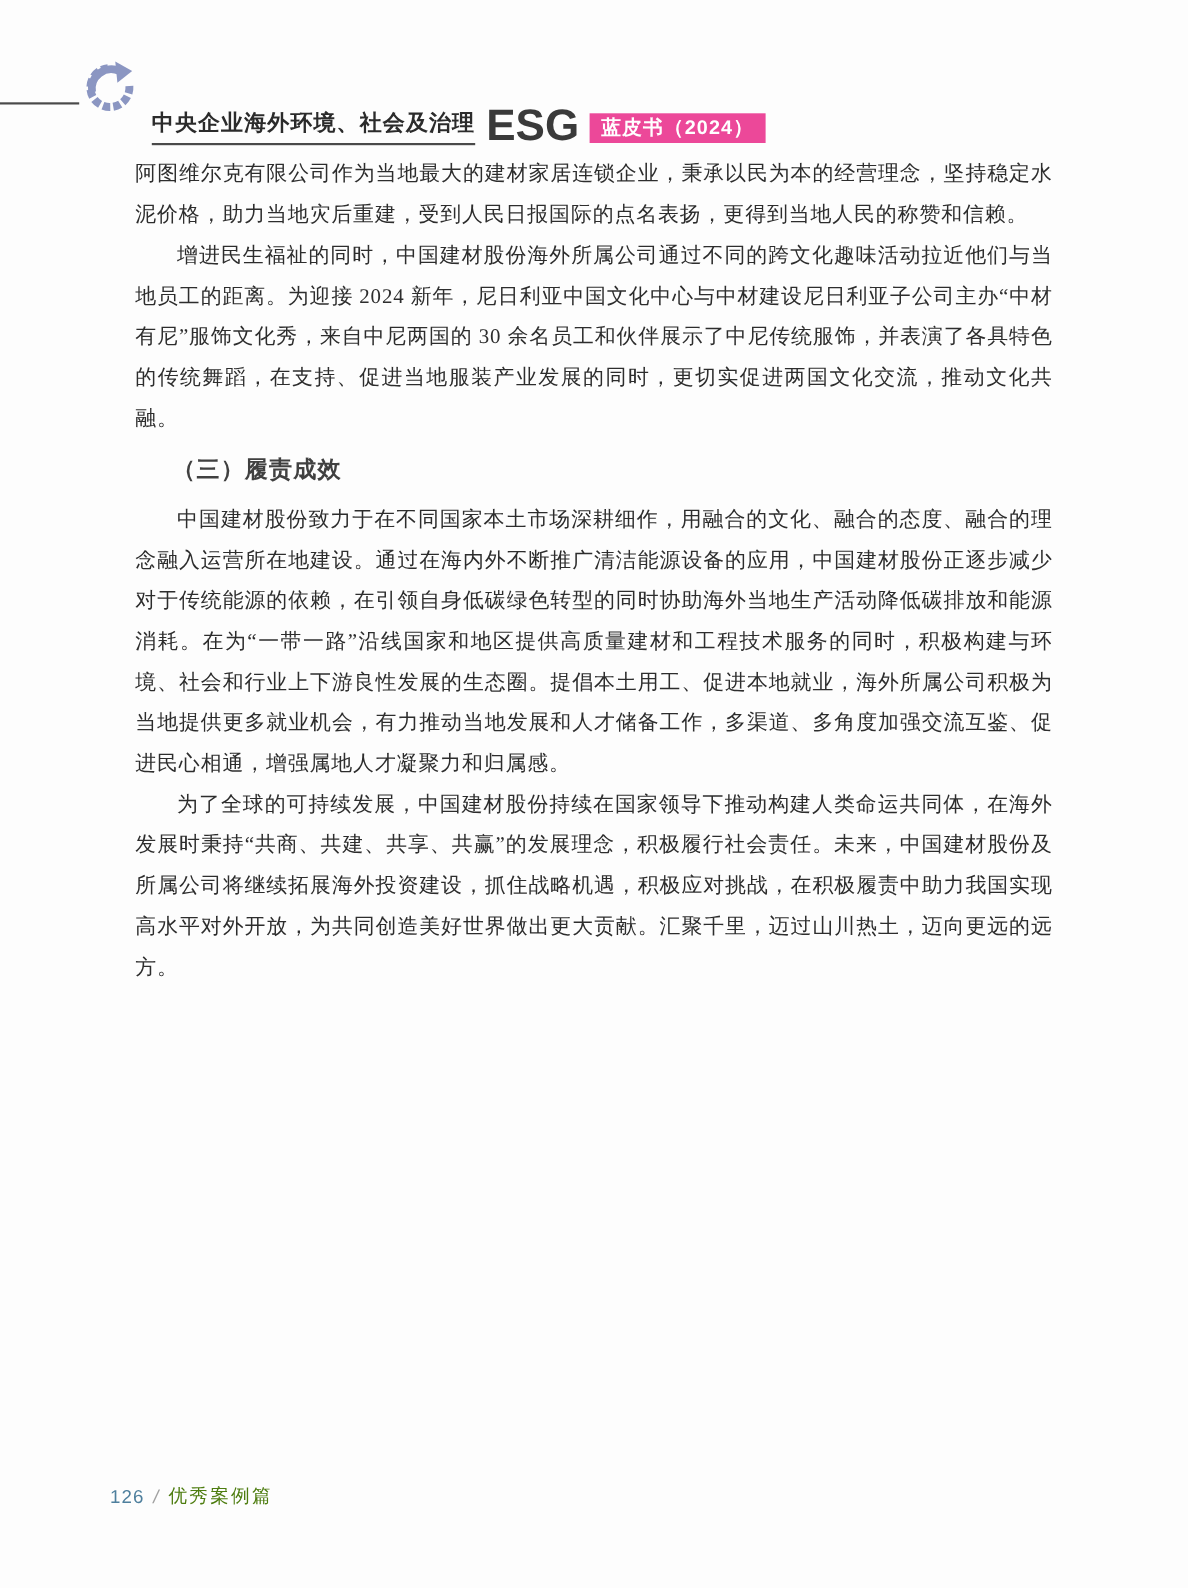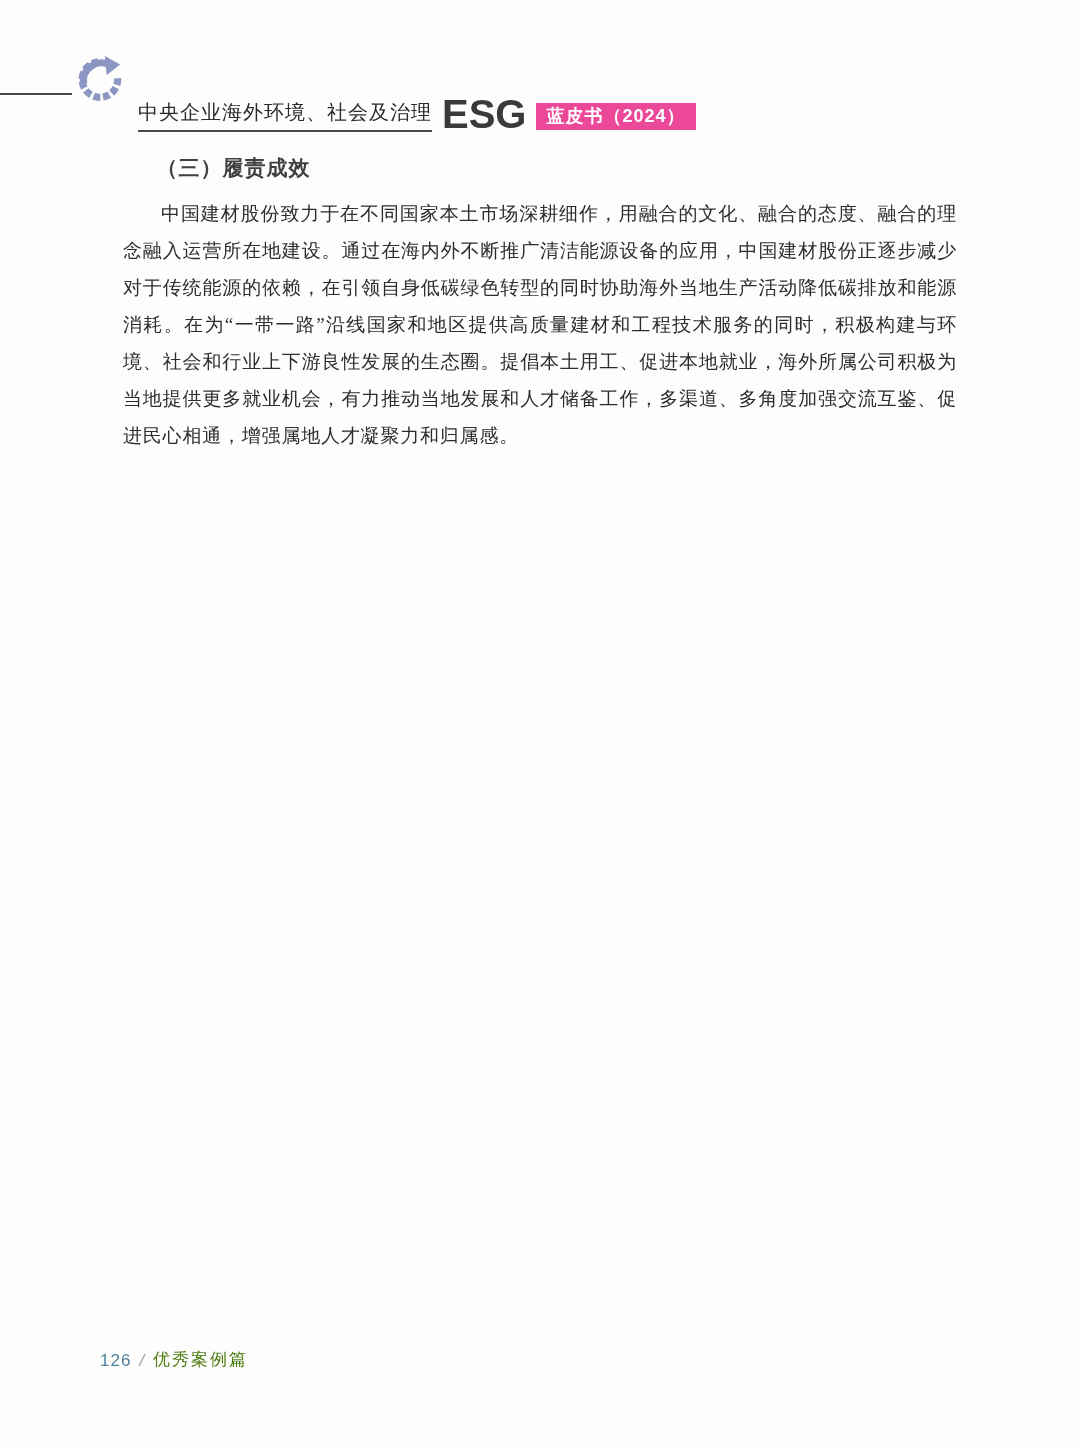--- a/index.html
+++ b/index.html
@@ -37,21 +37,21 @@
   .header-title-wrap {
     position: absolute;
     top: 66px;
     left: 138px;
     display: flex;
     align-items: flex-end;
     gap: 10px;
   }
   .series-title {
     font-family: "Liberation Sans", "DejaVu Sans", sans-serif;
-    font-weight: 400;
+    font-weight: 700;
     font-size: 20px;
     letter-spacing: 1px;
     color: #2b2b2b;
     padding-bottom: 8px;
     border-bottom: 2px solid #4a4a4a;
     line-height: 1;
   }
   .esg-label {
     font-family: "Liberation Sans", "DejaVu Sans", sans-serif;
     font-weight: 700;
@@ -130,24 +130,27 @@
     </svg>
   </div>
 
   <div class="header-title-wrap">
     <div class="series-title">中央企业海外环境、社会及治理</div>
     <div class="esg-label">ESG</div>
     <div class="badge">蓝皮书（2024）</div>
   </div>
 
   <div class="content">
+    <p class="para">阿图维尔克有限公司作为当地最大的建材家居连锁企业，秉承以民为本的经营理念，坚持稳定水泥价格，助力当地灾后重建，受到人民日报国际的点名表扬，更得到当地人民的称赞和信赖。</p>
+    <p class="para indent">增进民生福祉的同时，中国建材股份海外所属公司通过不同的跨文化趣味活动拉近他们与当地员工的距离。为迎接 2024 新年，尼日利亚中国文化中心与中材建设尼日利亚子公司主办“中材有尼”服饰文化秀，来自中尼两国的 30 余名员工和伙伴展示了中尼传统服饰，并表演了各具特色的传统舞蹈，在支持、促进当地服装产业发展的同时，更切实促进两国文化交流，推动文化共融。</p>
 
     <div class="section-heading">（三）履责成效</div>
     <p class="para indent">中国建材股份致力于在不同国家本土市场深耕细作，用融合的文化、融合的态度、融合的理念融入运营所在地建设。通过在海内外不断推广清洁能源设备的应用，中国建材股份正逐步减少对于传统能源的依赖，在引领自身低碳绿色转型的同时协助海外当地生产活动降低碳排放和能源消耗。在为“一带一路”沿线国家和地区提供高质量建材和工程技术服务的同时，积极构建与环境、社会和行业上下游良性发展的生态圈。提倡本土用工、促进本地就业，海外所属公司积极为当地提供更多就业机会，有力推动当地发展和人才储备工作，多渠道、多角度加强交流互鉴、促进民心相通，增强属地人才凝聚力和归属感。</p>
 
+    <p class="para indent">为了全球的可持续发展，中国建材股份持续在国家领导下推动构建人类命运共同体，在海外发展时秉持“共商、共建、共享、共赢”的发展理念，积极履行社会责任。未来，中国建材股份及所属公司将继续拓展海外投资建设，抓住战略机遇，积极应对挑战，在积极履责中助力我国实现高水平对外开放，为共同创造美好世界做出更大贡献。汇聚千里，迈过山川热土，迈向更远的远方。</p>
   </div>
 
   <div class="footer">
     <span class="page-num">126</span>
     <span class="sep">/</span>
     <span class="section-name">优秀案例篇</span>
   </div>
 
 </div>
 

